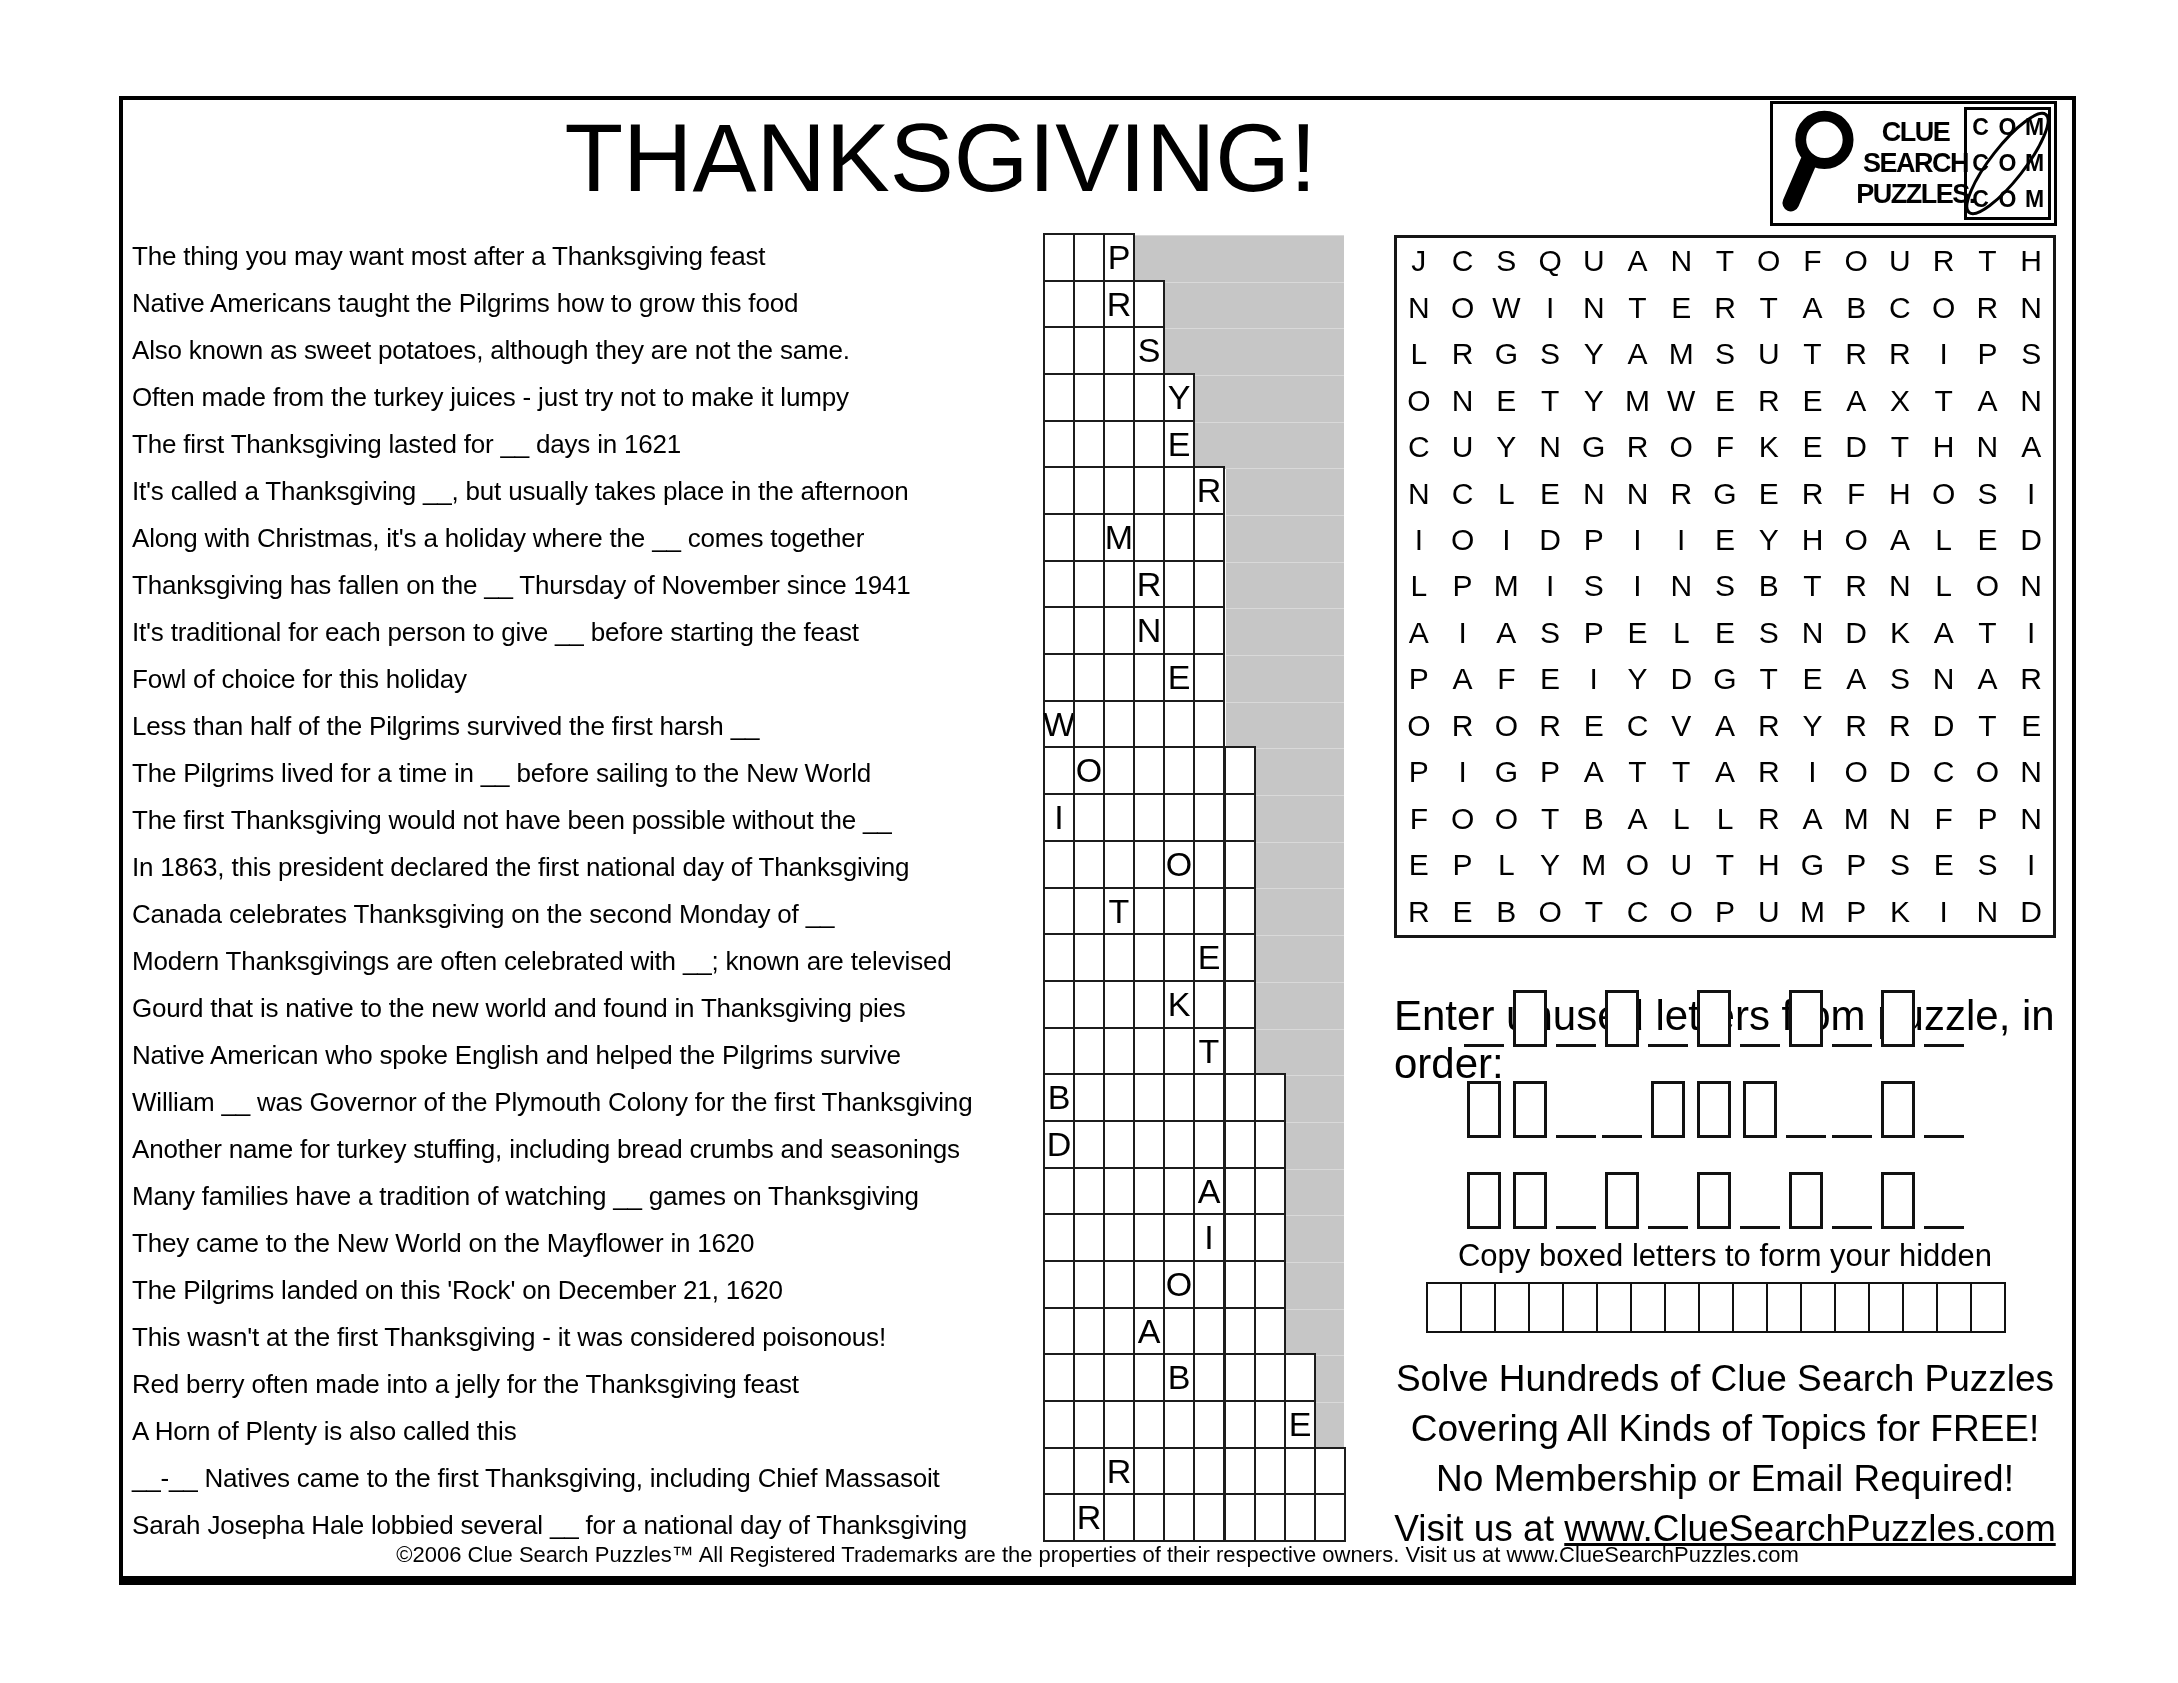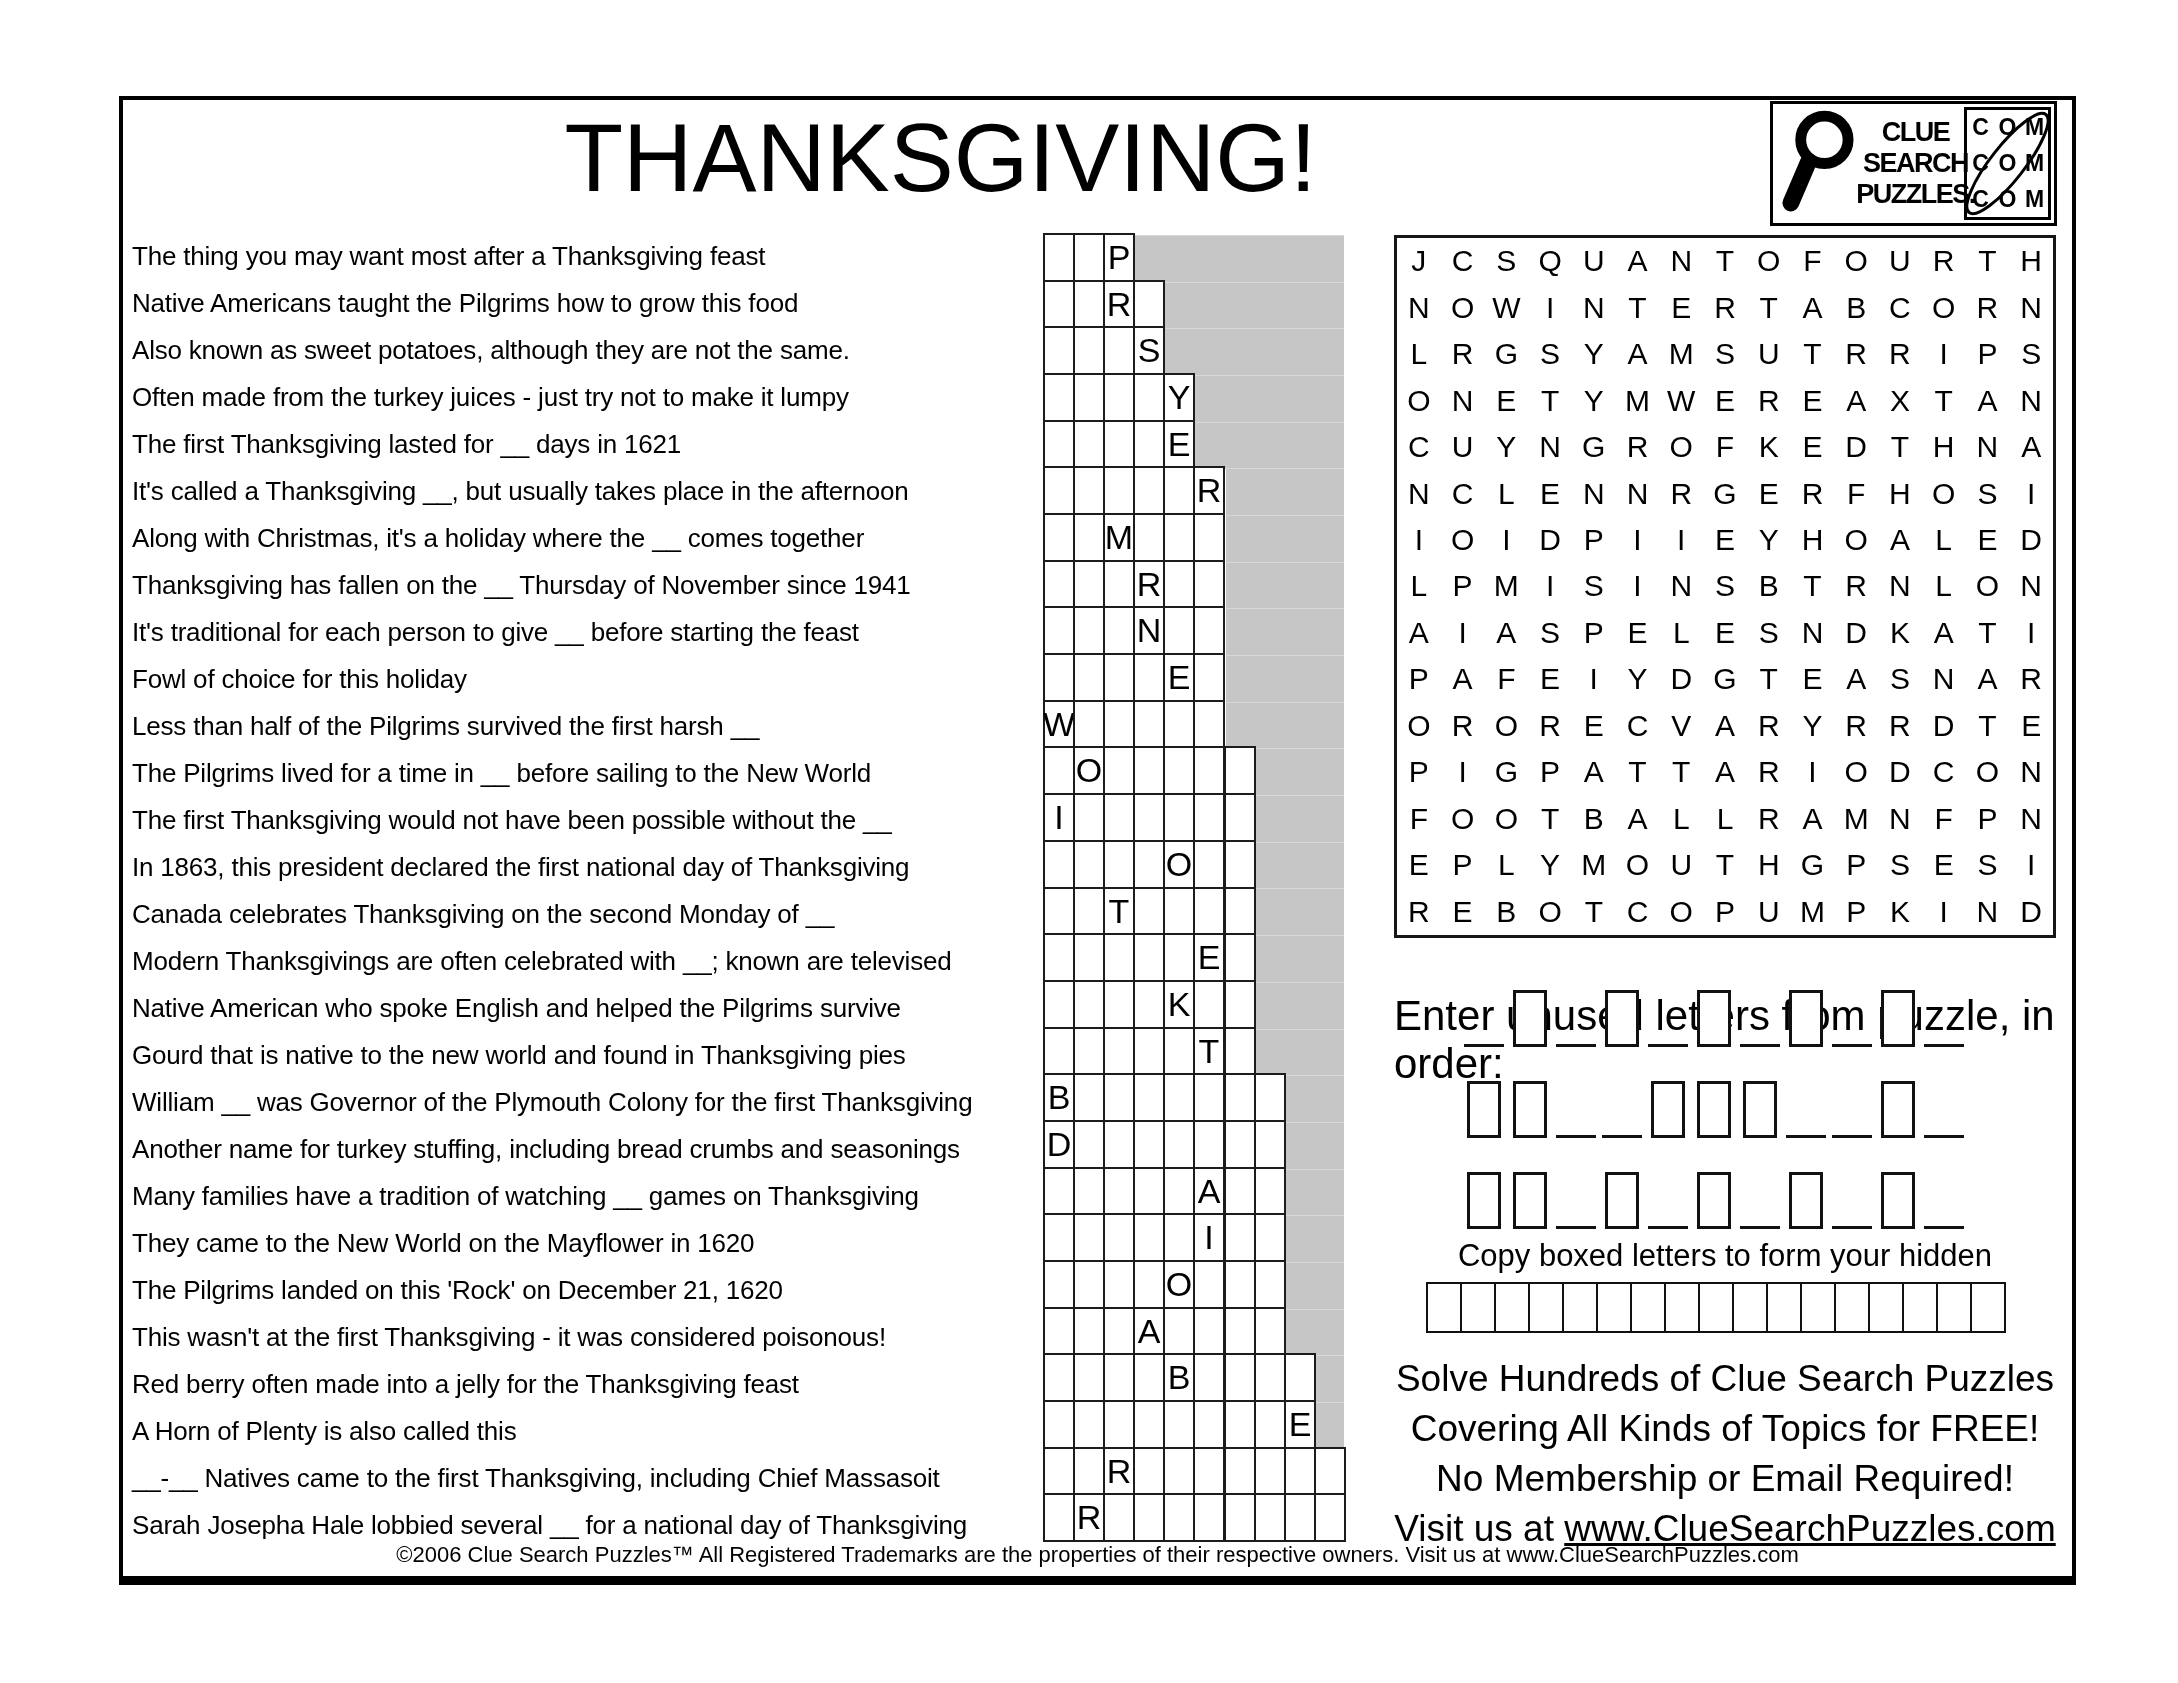--- a/index.html
+++ b/index.html
@@ -124,22 +124,22 @@
       <div class="clue-row">Along with Christmas, it's a holiday where the __ comes together</div>
       <div class="clue-row">Thanksgiving has fallen on the __ Thursday of November since 1941</div>
       <div class="clue-row">It's traditional for each person to give __ before starting the feast</div>
       <div class="clue-row">Fowl of choice for this holiday</div>
       <div class="clue-row">Less than half of the Pilgrims survived the first harsh __</div>
       <div class="clue-row">The Pilgrims lived for a time in __ before sailing to the New World</div>
       <div class="clue-row">The first Thanksgiving would not have been possible without the __</div>
       <div class="clue-row">In 1863, this president declared the first national day of Thanksgiving</div>
       <div class="clue-row">Canada celebrates Thanksgiving on the second Monday of __</div>
       <div class="clue-row">Modern Thanksgivings are often celebrated with __; known are televised</div>
+      <div class="clue-row">Gourd that is native to the new world and found in Thanksgiving pies</div>
       <div class="clue-row">Native American who spoke English and helped the Pilgrims survive</div>
-      <div class="clue-row">Gourd that is native to the new world and found in Thanksgiving pies</div>
       <div class="clue-row">William __ was Governor of the Plymouth Colony for the first Thanksgiving</div>
       <div class="clue-row">Another name for turkey stuffing, including bread crumbs and seasonings</div>
       <div class="clue-row">Many families have a tradition of watching __ games on Thanksgiving</div>
       <div class="clue-row">They came to the New World on the Mayflower in 1620</div>
       <div class="clue-row">The Pilgrims landed on this 'Rock' on December 21, 1620</div>
       <div class="clue-row">This wasn't at the first Thanksgiving - it was considered poisonous!</div>
       <div class="clue-row">Red berry often made into a jelly for the Thanksgiving feast</div>
       <div class="clue-row">A Horn of Plenty is also called this</div>
       <div class="clue-row">__-__ Natives came to the first Thanksgiving, including Chief Massasoit</div>
       <div class="clue-row">Sarah Josepha Hale lobbied several __ for a national day of Thanksgiving</div>

